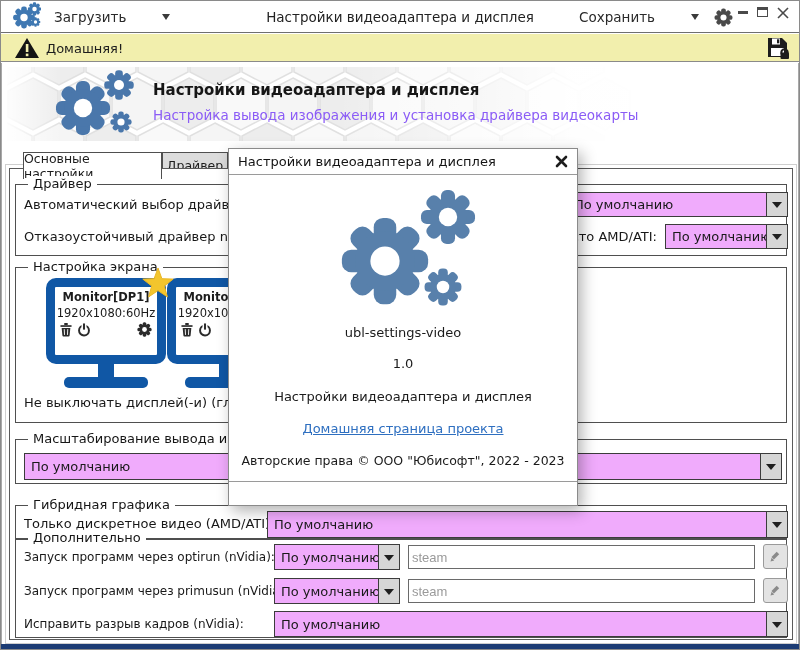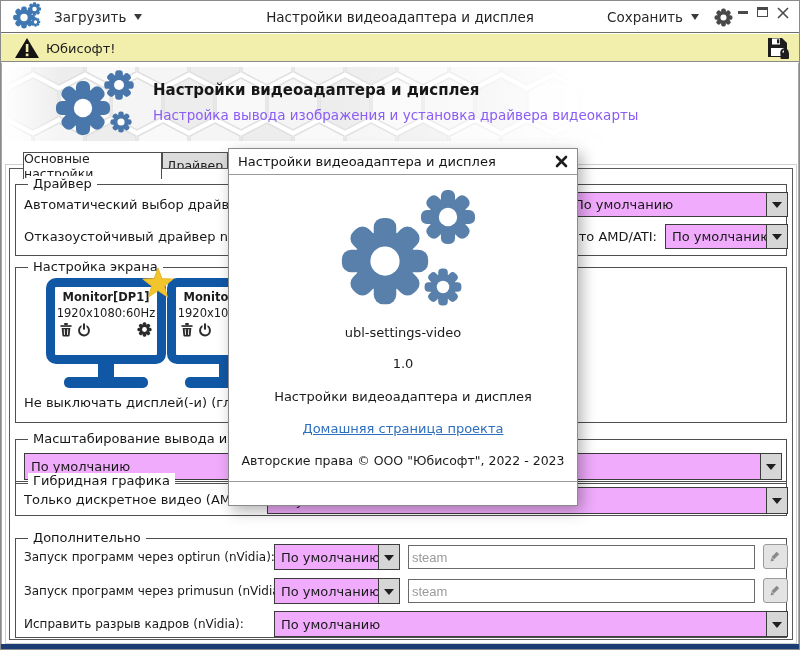--- a/index.html
+++ b/index.html
@@ -5,21 +5,21 @@
   * { margin:0; padding:0; box-sizing:border-box; }
   html,body { background:#e8e8e8; }
   #screen {
     position:relative; width:800px; height:650px; background:#fff;
     font-family:"DejaVu Sans", sans-serif; color:#1c1c1c; overflow:hidden;
     border:1px solid #8a8a8a;
   }
   
   .titlebar { position:absolute; left:0; top:0; width:798px; height:32px; background:#fff; border-bottom:1px solid #6f6f6f; }
   .tb-left { position:absolute; left:12px; top:0; height:32px; display:flex; align-items:center; gap:13px; }
-  .tb-btn { display:flex; font-size:13.5px; color:#2a2a2a; cursor:default; }
+  .tb-btn { display:flex; font-size:13.5px; color:#2a2a2a; cursor:default;gap:28px; }
   .caret { width:0; height:0; border:4.5px solid transparent; border-top:6px solid #3a3a3a; margin-left:8px; margin-top:5px; }
   .tb-title { position:absolute; left:120px; right:120px; top:0; height:32px; display:flex; align-items:center; justify-content:center; font-size:13.5px; color:#222; }
   .tb-save { position:absolute; right:66px; top:0; height:32px; display:flex; align-items:center; gap:15px; }
   .win-controls { position:absolute; right:10px; top:6px; display:flex; gap:9px; align-items:flex-start; }
   .wc-min { width:10px; height:3px; background:#4a4a4a; margin-top:4px; }
   .wc-max { width:11px; height:10px; border:1.5px solid #4a4a4a; border-top:3px solid #4a4a4a; background:#fff; }
   
   .warnbar { position:absolute; left:0; top:33px; width:798px; height:28px; background:#f2efad; border-bottom:1px solid #8a8a8a; }
   .warn-tri { position:absolute; left:13px; top:3px; }
   .warn-text { position:absolute; left:45px; top:7px; font-size:13px; color:#1d1d1d; }
@@ -55,21 +55,21 @@
   .combo-btn { width:21px; background:#d6d6d6; border-left:1.5px solid #3c3c3c; display:flex; align-items:center; justify-content:center; }
   .arr { width:0; height:0; border:5px solid transparent; border-top:6.5px solid #1f1f1f; margin-top:6px; }
   
   .tinput { position:absolute; border:1px solid #6a6a6a; background:#fff; font-family:Liberation Sans, sans-serif; font-size:13px; color:#333; padding:0 3px; }
   .tinput::placeholder { color:#9a9a9a; opacity:1; }
   .editbtn { position:absolute; width:25px; height:25px; border:1px solid #9a9a9a; border-radius:3px; background:#e3e3e3; display:flex; align-items:center; justify-content:center; }
   
   .fs-driver { left:14px; top:183px; width:772px; height:72px; }
   .fs-screen { left:14px; top:266px; width:772px; height:156px; }
   .fs-scale  { left:14px; top:438px; width:772px; height:45px; }
-  .fs-hybrid { left:14px; top:480px; width:772px; height:35px; }
+  .fs-hybrid { left:14px; top:504px; width:772px; height:35px; }
   .fs-add    { left:14px; top:537px; width:772px; height:100px; }
   
   .mon { position:absolute; width:120px; }
   .mon-screen { position:relative; width:120px; height:86px; border:9px solid #1057a5; border-radius:10px; background:#fff; }
   .mon-name { text-align:center; font-size:11.5px; font-weight:bold; margin-top:3px; white-space:nowrap; }
   .mon-mode { text-align:center; font-size:11.5px; margin-top:2px; white-space:nowrap; }
   .mon-icons { display:flex; align-items:center; gap:5px; padding:0 5px; margin-top:2px; }
   .mon-icons .right { margin-left:auto; }
   .mon-neck { width:16px; height:13px; background:#1057a5; margin:0 auto; }
   .mon-base { width:84px; height:11px; background:#1057a5; border-radius:5px; margin:0 auto; }
@@ -150,21 +150,21 @@
   </div>
 
   <div class="warnbar">
     <span class="warn-tri">
       <svg width="26" height="22" viewBox="0 0 26 22">
         <polygon points="13,1 25,21 1,21" fill="#141414"></polygon>
         <rect x="11.8" y="7" width="2.6" height="8" fill="#f2efad"></rect>
         <rect x="11.8" y="16.6" width="2.6" height="2.6" fill="#f2efad"></rect>
       </svg>
     </span>
-    <span class="warn-text">Юбисофт!</span>
+    <span class="warn-text">Домашняя!</span>
     <span class="warn-save">
       <svg width="24" height="23" viewBox="0 0 24 23">
         <path d="M1,1 H15 L20,6 V20 H1 Z" fill="#1d1d1d"></path>
         <rect x="5" y="1.5" width="8" height="6" fill="#ffffff"></rect>
         <rect x="10" y="2.3" width="2.3" height="4" fill="#1d1d1d"></rect>
         <rect x="4" y="11" width="13" height="8" fill="#ffffff"></rect>
         <circle cx="17.5" cy="15.5" r="3.2" fill="none" stroke="#1d1d1d" stroke-width="2"></circle>
         <rect x="13.5" y="15.5" width="8.5" height="6.5" rx="1" fill="#1d1d1d"></rect>
       </svg>
     </span>

